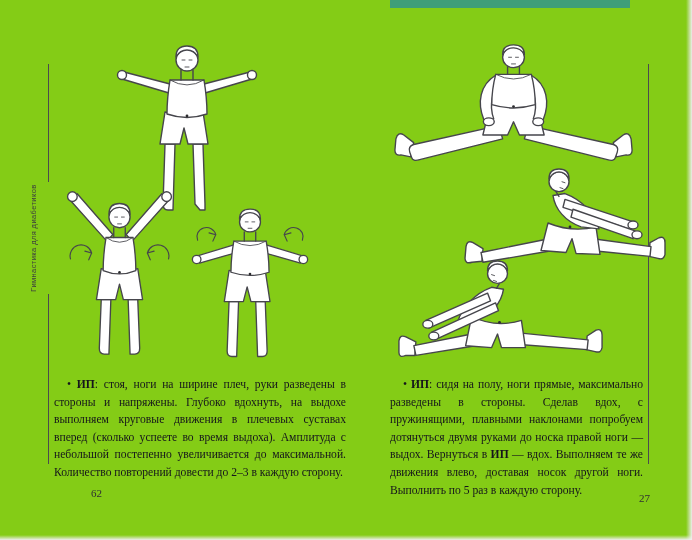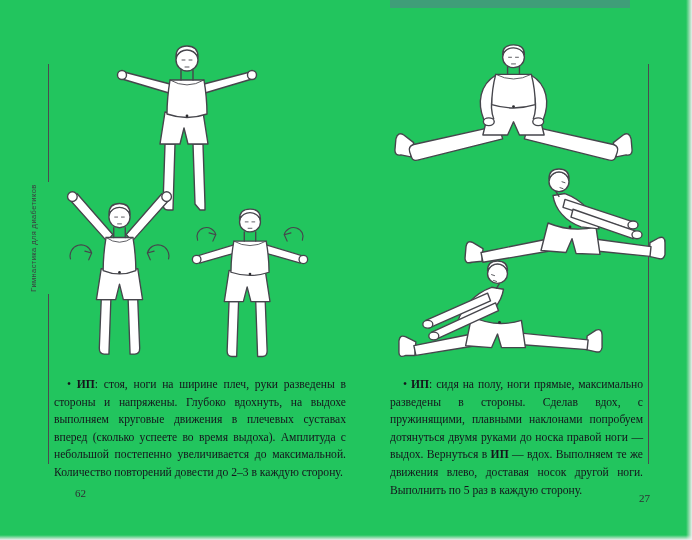--- a/index.html
+++ b/index.html
@@ -1,16 +1,16 @@
 <!DOCTYPE html>
 <html><head>
 <meta charset="utf-8">
 <style>
   html,body{margin:0;padding:0;background:#fff;}
-  .spread{position:relative;width:692px;height:540px;background:#22c55e;overflow:hidden;
+  .spread{position:relative;width:692px;height:540px;background:#84cc16;overflow:hidden;
           font-family:"Liberation Serif", serif;color:#15151c;}
   .accent-bar{position:absolute;top:0;left:390px;width:240px;height:8px;}
   .rule{position:absolute;width:1px;background:#4b4b4f;}
   .vtitle{position:absolute;left:33px;top:238px;transform:translate(-50%,-50%) rotate(-90deg);
           white-space:nowrap;font-family:"Liberation Sans",sans-serif;font-size:7.5px;
           letter-spacing:.4px;color:#3c3c40;}
   .fig{position:absolute;}
   .fig svg{display:block;width:100%;height:100%;}
   .ln{fill:#ffffff;stroke:#46464c;stroke-width:1.4;stroke-linejoin:round;stroke-linecap:round;}
   .st{fill:none;stroke:#46464c;stroke-width:1.4;stroke-linejoin:round;stroke-linecap:round;}
@@ -161,18 +161,18 @@
       <circle class="ln" cx="114" cy="14" r="10"></circle>
       <path class="ln" d="M104,11 Q104,1 114,1 Q124,1 124,11 Q120,4 114,4 Q108,4 104,11 Z"></path>
       <path class="dt" d="M108,15 L111,16 M110,21 L113,22"></path>
     </svg>
   </div>
 
   <div class="para" style="left:54px;top:376px;width:292px;"><span>• </span><b>ИП</b><span>: стоя, ноги на ширине плеч, руки разведены в стороны и напряжены. Глубоко вдохнуть, на выдохе выполняем круговые движения в плечевых суставах вперед (сколько успеете во время выдоха). Амплитуда с небольшой постепенно увеличивается до максимальной. Количество повторений довести до 2–3 в каждую сторону.</span></div>
 
   <div class="para" style="left:390px;top:376px;width:253px;"><span>• </span><b>ИП</b><span>: сидя на полу, ноги прямые, максимально разведены в стороны. Сделав вдох, с пружинящими, плавными наклонами попробуем дотянуться двумя руками до носка правой ноги — выдох. Вернуться в </span><b>ИП</b><span> — вдох. Выполняем те же движения влево, доставая носок другой ноги. Выполнить по 5 раз в каждую сторону.</span></div>
 
-  <div class="pageno" style="left:48px;top:487px;padding-left:27px;">62</div>
+  <div class="pageno" style="left:64px;top:487px;padding-left:27px;">62</div>
   <div class="pageno" style="left:639px;top:492px;">27</div>
 
   <div class="edge-r"></div>
   <div class="edge-b"></div>
 </div>
 
 </body></html>

